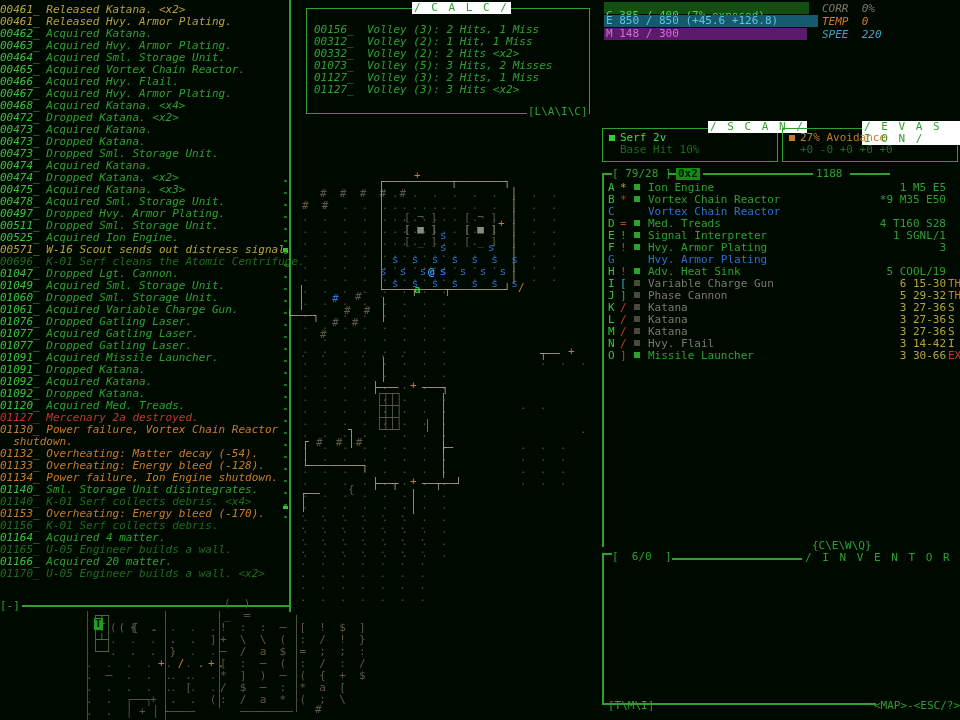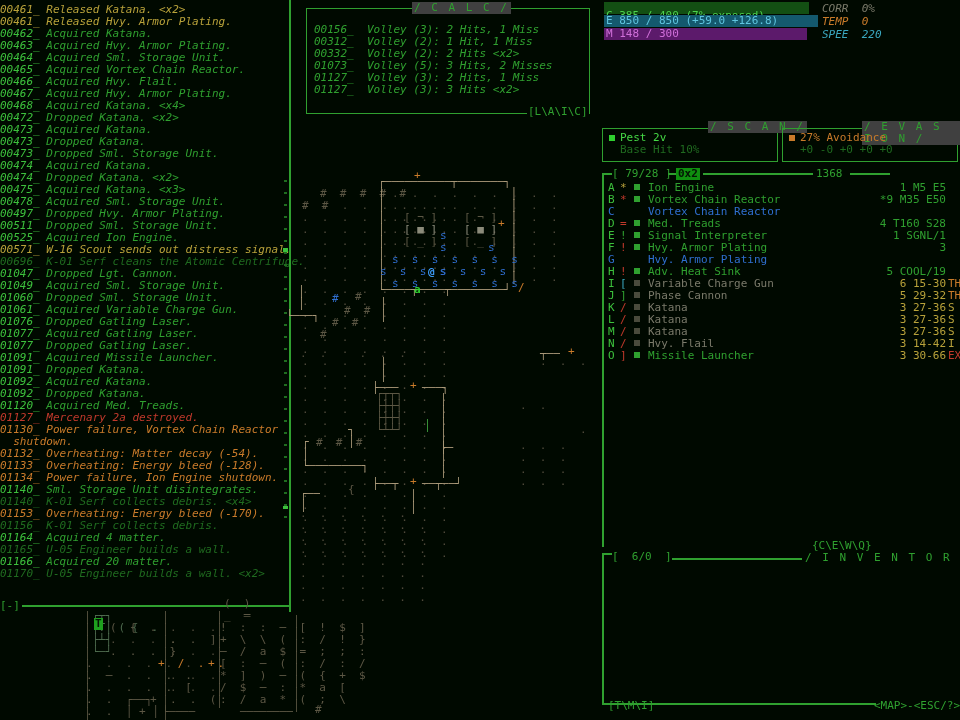--- a/index.html
+++ b/index.html
@@ -17,21 +17,21 @@
   .c-grn-dim  {color:#1f6b1f;}
   .c-grn-brt  {color:#45d945;}
   .c-orange   {color:#c97b2a;}
 
   
   #log{left:0;top:4px;width:288px;}
   .logline{white-space:pre;height:12px;font-style:italic;}
 
   
   .frame{position:absolute;box-sizing:border-box;border:1px solid #2fa02f;}
-  .frame-title{position:absolute;background:#404040;padding:0 2px;letter-spacing:2px;color:#2fa02f;}
+  .frame-title{position:absolute;background:#ffffff;padding:0 2px;letter-spacing:2px;color:#2fa02f;}
   .frame-tag{position:absolute;background:#000900;padding:0 1px;color:#2fa02f;}
 
   
   .bar{position:absolute;height:12px;}
   .bar-txt{position:absolute;height:12px;line-height:12px;white-space:pre;}
 
   .hl{background:#0f8f0f;color:#041504;}
 
   
   .prow{position:absolute;height:12px;line-height:12px;white-space:pre;}
@@ -53,46 +53,46 @@
 <div class="frame-title" style="left:412px;top:2px;">/ C A L C /</div>
 <div class="frame-tag" style="left:527px;top:106px;">[L\A\I\C]</div>
 <div class="abs" id="calc-lines" style="left:314px;top:24px;"><div class="logline c-green">00156_  Volley (3): 2 Hits, 1 Miss</div><div class="logline c-green">00312_  Volley (2): 1 Hit, 1 Miss</div><div class="logline c-green">00332_  Volley (2): 2 Hits &lt;x2&gt;</div><div class="logline c-green">01073_  Volley (5): 3 Hits, 2 Misses</div><div class="logline c-green">01127_  Volley (3): 2 Hits, 1 Miss</div><div class="logline c-green">01127_  Volley (3): 3 Hits &lt;x2&gt;</div></div>
 
 <div class="abs" style="left:604px;top:2px;width:356px;height:38px;">
   
   <div class="bar" id="bar-core" style="left: 0px; top: 0px; width: 205px; background: rgb(19, 79, 19);"></div>
   <div class="bar-txt" id="txt-core" style="left: 2px; top: 8px; color: rgb(77, 210, 77); text-align: right;">C 385 / 400 (7% exposed)</div>
   
   <div class="bar" id="bar-energy" style="left: 0px; top: 13px; width: 214px; background: rgb(20, 89, 110);"></div>
-  <div class="bar-txt" id="txt-energy" style="left: 2px; top: 13px; color: rgb(95, 198, 224);">E 850 / 850 (+59.0 +126.8)</div>
+  <div class="bar-txt" id="txt-energy" style="left: 2px; top: 13px; color: rgb(95, 198, 224);">E 850 / 850 (+45.6 +126.8)</div>
   
   <div class="bar" id="bar-matter" style="left: 0px; top: 26px; width: 203px; background: rgb(92, 26, 107);"></div>
   <div class="bar-txt" id="txt-matter" style="left: 2px; top: 26px; color: rgb(208, 111, 217);">M 148 / 300</div>
 </div>
 <div class="abs" id="readouts" style="left:822px;top:2px;"><div class="logline" style="color: rgb(122, 122, 106); height: 13px; line-height: 13px;"><span>CORR</span><span>  0%</span></div><div class="logline" style="color: rgb(201, 123, 42); height: 13px; line-height: 13px;"><span>TEMP</span><span>  0</span></div><div class="logline" style="color: rgb(58, 168, 192); height: 13px; line-height: 13px;"><span>SPEE</span><span>  220</span></div></div>
 
 <div class="frame" style="left:602px;top:128px;width:176px;height:34px;"></div>
 <div class="frame-title" style="left:708px;top:121px;">/ S C A N /</div>
 <div class="abs" style="left:609px;top:133px;"><span class="sq" style="background:#2fd02f;"></span></div>
-<div class="abs c-grn-brt" style="left:620px;top:132px;">Pest 2v</div>
+<div class="abs c-grn-brt" style="left:620px;top:132px;">Serf 2v</div>
 <div class="abs c-grn-dim" style="left:620px;top:144px;">Base Hit 10%</div>
 
 <div class="frame" style="left:782px;top:128px;width:176px;height:34px;"></div>
 <div class="frame-title" style="left:862px;top:121px;">/ E V A S I O N /</div>
 <div class="abs" style="left:789px;top:133px;"><span class="sq" style="background:#c97b2a;"></span></div>
 <div class="abs c-orange" style="left:800px;top:132px;">27% Avoidance</div>
 <div class="abs c-grn-dim" style="left:800px;top:144px;">+0 -0 +0 +0 +0</div>
 
 <div class="abs" style="left:602px;top:175px;width:2px;height:372px;background:#2fa02f;"></div>
 <div class="abs" style="left:602px;top:173px;width:10px;height:2px;background:#2fa02f;"></div>
 <div class="abs c-green" style="left:612px;top:168px;">[ 79/28 ]</div>
 <div class="abs" style="left:668px;top:173px;width:8px;height:2px;background:#2fa02f;"></div>
 <div class="abs hl" style="left:676px;top:168px;padding:0 2px;font-weight:bold;">0x2</div>
 <div class="abs" style="left:703px;top:173px;width:110px;height:2px;background:#2fa02f;"></div>
-<div class="abs c-green" style="left:816px;top:168px;">1368</div>
+<div class="abs c-green" style="left:816px;top:168px;">1188</div>
 <div class="abs" style="left:850px;top:173px;width:40px;height:2px;background:#2fa02f;"></div>
 <div class="abs" id="parts-rows" style="left:608px;top:182px;"><div class="prow" style="top: 0px; left: 0px;"><span style="color: rgb(60, 192, 60); display: inline-block; width: 12px;">A</span><span style="color: rgb(184, 162, 58); display: inline-block; width: 14px;">*</span><span style="display: inline-block; width: 14px;"><span class="sq" style="background: rgb(47, 160, 47);"></span></span><span style="color: rgb(47, 160, 47);">Ion Engine</span><span style="color: rgb(47, 160, 47); position: absolute; left: 260px; width: 78px; text-align: right; display: inline-block;">1 M5 E5</span></div><div class="prow" style="top: 12px; left: 0px;"><span style="color: rgb(60, 192, 60); display: inline-block; width: 12px;">B</span><span style="color: rgb(192, 57, 43); display: inline-block; width: 14px;">*</span><span style="display: inline-block; width: 14px;"><span class="sq" style="background: rgb(47, 160, 47);"></span></span><span style="color: rgb(47, 160, 47);">Vortex Chain Reactor</span><span style="color: rgb(47, 160, 47); position: absolute; left: 260px; width: 78px; text-align: right; display: inline-block;">*9 M35 E50</span></div><div class="prow" style="top: 24px; left: 0px;"><span style="color: rgb(47, 111, 208); display: inline-block; width: 12px;">C</span><span style="color: transparent; display: inline-block; width: 14px;"> </span><span style="display: inline-block; width: 14px;"></span><span style="color: rgb(47, 111, 208);">Vortex Chain Reactor</span></div><div class="prow" style="top: 36px; left: 0px;"><span style="color: rgb(60, 192, 60); display: inline-block; width: 12px;">D</span><span style="color: rgb(192, 57, 43); display: inline-block; width: 14px;">=</span><span style="display: inline-block; width: 14px;"><span class="sq" style="background: rgb(47, 160, 47);"></span></span><span style="color: rgb(47, 160, 47);">Med. Treads</span><span style="color: rgb(47, 160, 47); position: absolute; left: 260px; width: 78px; text-align: right; display: inline-block;">4 T160 S28</span></div><div class="prow" style="top: 48px; left: 0px;"><span style="color: rgb(60, 192, 60); display: inline-block; width: 12px;">E</span><span style="color: rgb(47, 160, 47); display: inline-block; width: 14px;">!</span><span style="display: inline-block; width: 14px;"><span class="sq" style="background: rgb(47, 160, 47);"></span></span><span style="color: rgb(47, 160, 47);">Signal Interpreter</span><span style="color: rgb(47, 160, 47); position: absolute; left: 260px; width: 78px; text-align: right; display: inline-block;">1 SGNL/1</span></div><div class="prow" style="top: 60px; left: 0px;"><span style="color: rgb(60, 192, 60); display: inline-block; width: 12px;">F</span><span style="color: rgb(192, 57, 43); display: inline-block; width: 14px;">!</span><span style="display: inline-block; width: 14px;"><span class="sq" style="background: rgb(47, 160, 47);"></span></span><span style="color: rgb(47, 160, 47);">Hvy. Armor Plating</span><span style="color: rgb(47, 160, 47); position: absolute; left: 260px; width: 78px; text-align: right; display: inline-block;">3</span></div><div class="prow" style="top: 72px; left: 0px;"><span style="color: rgb(47, 111, 208); display: inline-block; width: 12px;">G</span><span style="color: transparent; display: inline-block; width: 14px;"> </span><span style="display: inline-block; width: 14px;"></span><span style="color: rgb(47, 111, 208);">Hvy. Armor Plating</span></div><div class="prow" style="top: 84px; left: 0px;"><span style="color: rgb(60, 192, 60); display: inline-block; width: 12px;">H</span><span style="color: rgb(192, 57, 43); display: inline-block; width: 14px;">!</span><span style="display: inline-block; width: 14px;"><span class="sq" style="background: rgb(47, 160, 47);"></span></span><span style="color: rgb(47, 160, 47);">Adv. Heat Sink</span><span style="color: rgb(47, 160, 47); position: absolute; left: 260px; width: 78px; text-align: right; display: inline-block;">5 COOL/19</span></div><div class="prow" style="top: 96px; left: 0px;"><span style="color: rgb(60, 192, 60); display: inline-block; width: 12px;">I</span><span style="color: rgb(58, 168, 192); display: inline-block; width: 14px;">[</span><span style="display: inline-block; width: 14px;"><span class="sq" style="background: rgb(74, 74, 60);"></span></span><span style="color: rgb(122, 122, 106);">Variable Charge Gun</span><span style="color: rgb(184, 162, 58); position: absolute; left: 260px; width: 78px; text-align: right; display: inline-block;">6 15-30</span><span style="color: rgb(201, 123, 42); position: absolute; left: 340px;">TH</span></div><div class="prow" style="top: 108px; left: 0px;"><span style="color: rgb(60, 192, 60); display: inline-block; width: 12px;">J</span><span style="color: rgb(47, 160, 47); display: inline-block; width: 14px;">]</span><span style="display: inline-block; width: 14px;"><span class="sq" style="background: rgb(74, 74, 60);"></span></span><span style="color: rgb(122, 122, 106);">Phase Cannon</span><span style="color: rgb(184, 162, 58); position: absolute; left: 260px; width: 78px; text-align: right; display: inline-block;">5 29-32</span><span style="color: rgb(201, 123, 42); position: absolute; left: 340px;">TH</span></div><div class="prow" style="top: 120px; left: 0px;"><span style="color: rgb(60, 192, 60); display: inline-block; width: 12px;">K</span><span style="color: rgb(192, 57, 43); display: inline-block; width: 14px;">/</span><span style="display: inline-block; width: 14px;"><span class="sq" style="background: rgb(74, 74, 60);"></span></span><span style="color: rgb(122, 122, 106);">Katana</span><span style="color: rgb(184, 162, 58); position: absolute; left: 260px; width: 78px; text-align: right; display: inline-block;">3 27-36</span><span style="color: rgb(184, 162, 58); position: absolute; left: 340px;">S</span></div><div class="prow" style="top: 132px; left: 0px;"><span style="color: rgb(60, 192, 60); display: inline-block; width: 12px;">L</span><span style="color: rgb(192, 57, 43); display: inline-block; width: 14px;">/</span><span style="display: inline-block; width: 14px;"><span class="sq" style="background: rgb(74, 74, 60);"></span></span><span style="color: rgb(122, 122, 106);">Katana</span><span style="color: rgb(184, 162, 58); position: absolute; left: 260px; width: 78px; text-align: right; display: inline-block;">3 27-36</span><span style="color: rgb(184, 162, 58); position: absolute; left: 340px;">S</span></div><div class="prow" style="top: 144px; left: 0px;"><span style="color: rgb(60, 192, 60); display: inline-block; width: 12px;">M</span><span style="color: rgb(192, 57, 43); display: inline-block; width: 14px;">/</span><span style="display: inline-block; width: 14px;"><span class="sq" style="background: rgb(74, 74, 60);"></span></span><span style="color: rgb(122, 122, 106);">Katana</span><span style="color: rgb(184, 162, 58); position: absolute; left: 260px; width: 78px; text-align: right; display: inline-block;">3 27-36</span><span style="color: rgb(184, 162, 58); position: absolute; left: 340px;">S</span></div><div class="prow" style="top: 156px; left: 0px;"><span style="color: rgb(60, 192, 60); display: inline-block; width: 12px;">N</span><span style="color: rgb(192, 57, 43); display: inline-block; width: 14px;">/</span><span style="display: inline-block; width: 14px;"><span class="sq" style="background: rgb(74, 74, 60);"></span></span><span style="color: rgb(122, 122, 106);">Hvy. Flail</span><span style="color: rgb(184, 162, 58); position: absolute; left: 260px; width: 78px; text-align: right; display: inline-block;">3 14-42</span><span style="color: rgb(184, 162, 58); position: absolute; left: 340px;">I</span></div><div class="prow" style="top: 168px; left: 0px;"><span style="color: rgb(60, 192, 60); display: inline-block; width: 12px;">O</span><span style="color: rgb(192, 57, 43); display: inline-block; width: 14px;">]</span><span style="display: inline-block; width: 14px;"><span class="sq" style="background: rgb(47, 160, 47);"></span></span><span style="color: rgb(47, 160, 47);">Missile Launcher</span><span style="color: rgb(184, 162, 58); position: absolute; left: 260px; width: 78px; text-align: right; display: inline-block;">3 30-66</span><span style="color: rgb(192, 57, 43); position: absolute; left: 340px;">EX</span></div></div>
 <div class="abs c-green" style="left:812px;top:540px;">{C\E\W\Q}</div>
 
 <div class="abs" style="left:602px;top:553px;width:10px;height:2px;background:#2fa02f;"></div>
 <div class="abs" style="left:602px;top:553px;width:2px;height:150px;background:#2fa02f;"></div>
 <div class="abs c-green" style="left:612px;top:551px;">[  6/0  ]</div>
 <div class="abs" style="left:672px;top:558px;width:130px;height:2px;background:#2fa02f;"></div>
 <div class="abs c-green" style="left:805px;top:552px;letter-spacing:2px;">/ I N V E N T O R Y /</div>
 <div class="abs" style="left:602px;top:703px;width:50px;height:2px;background:#2fa02f;"></div>

